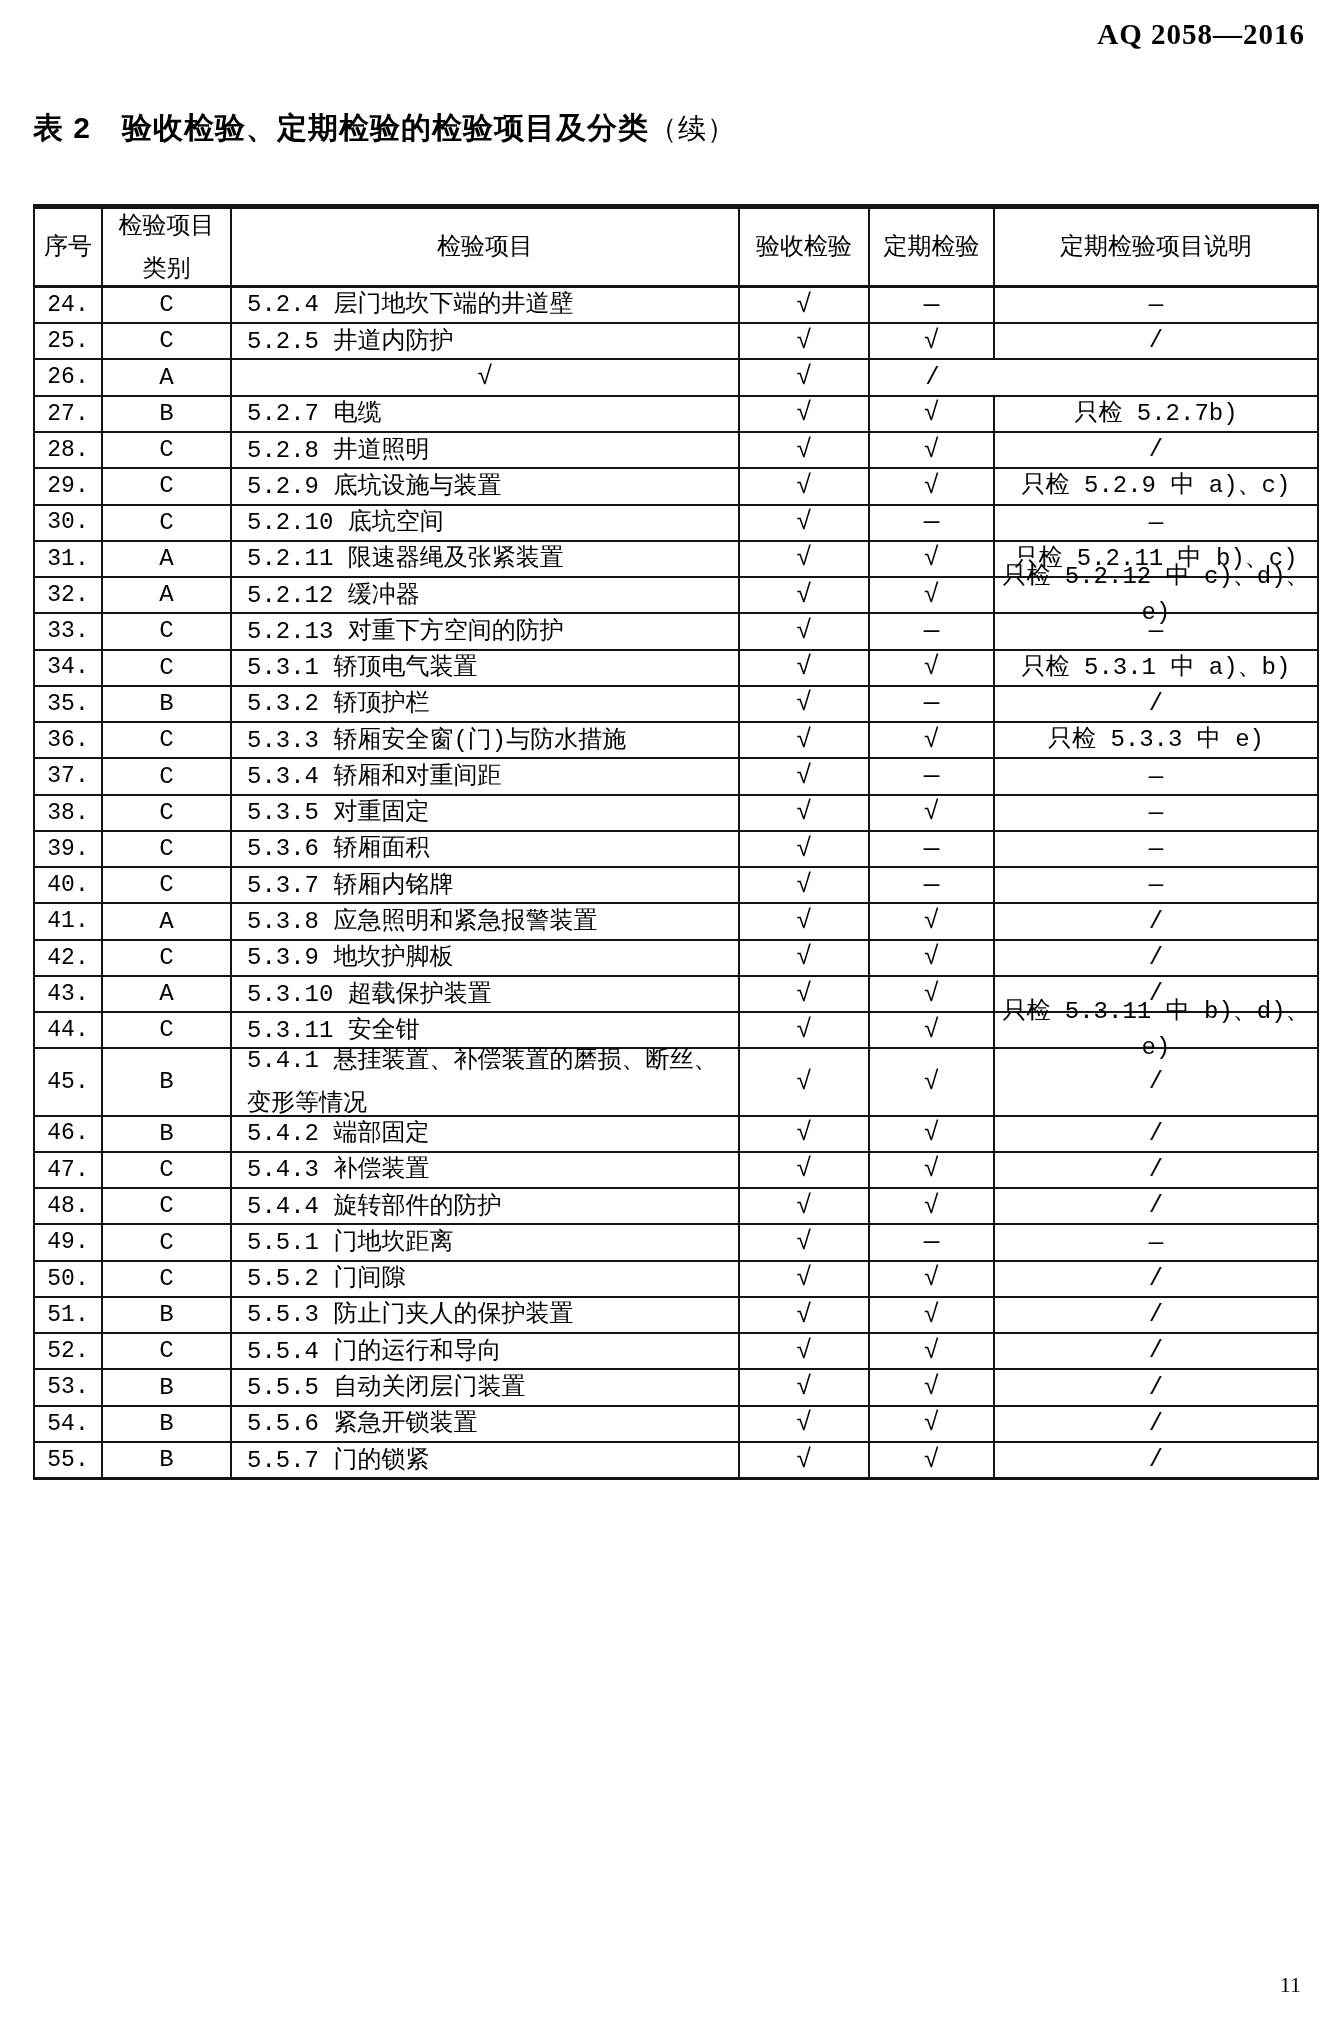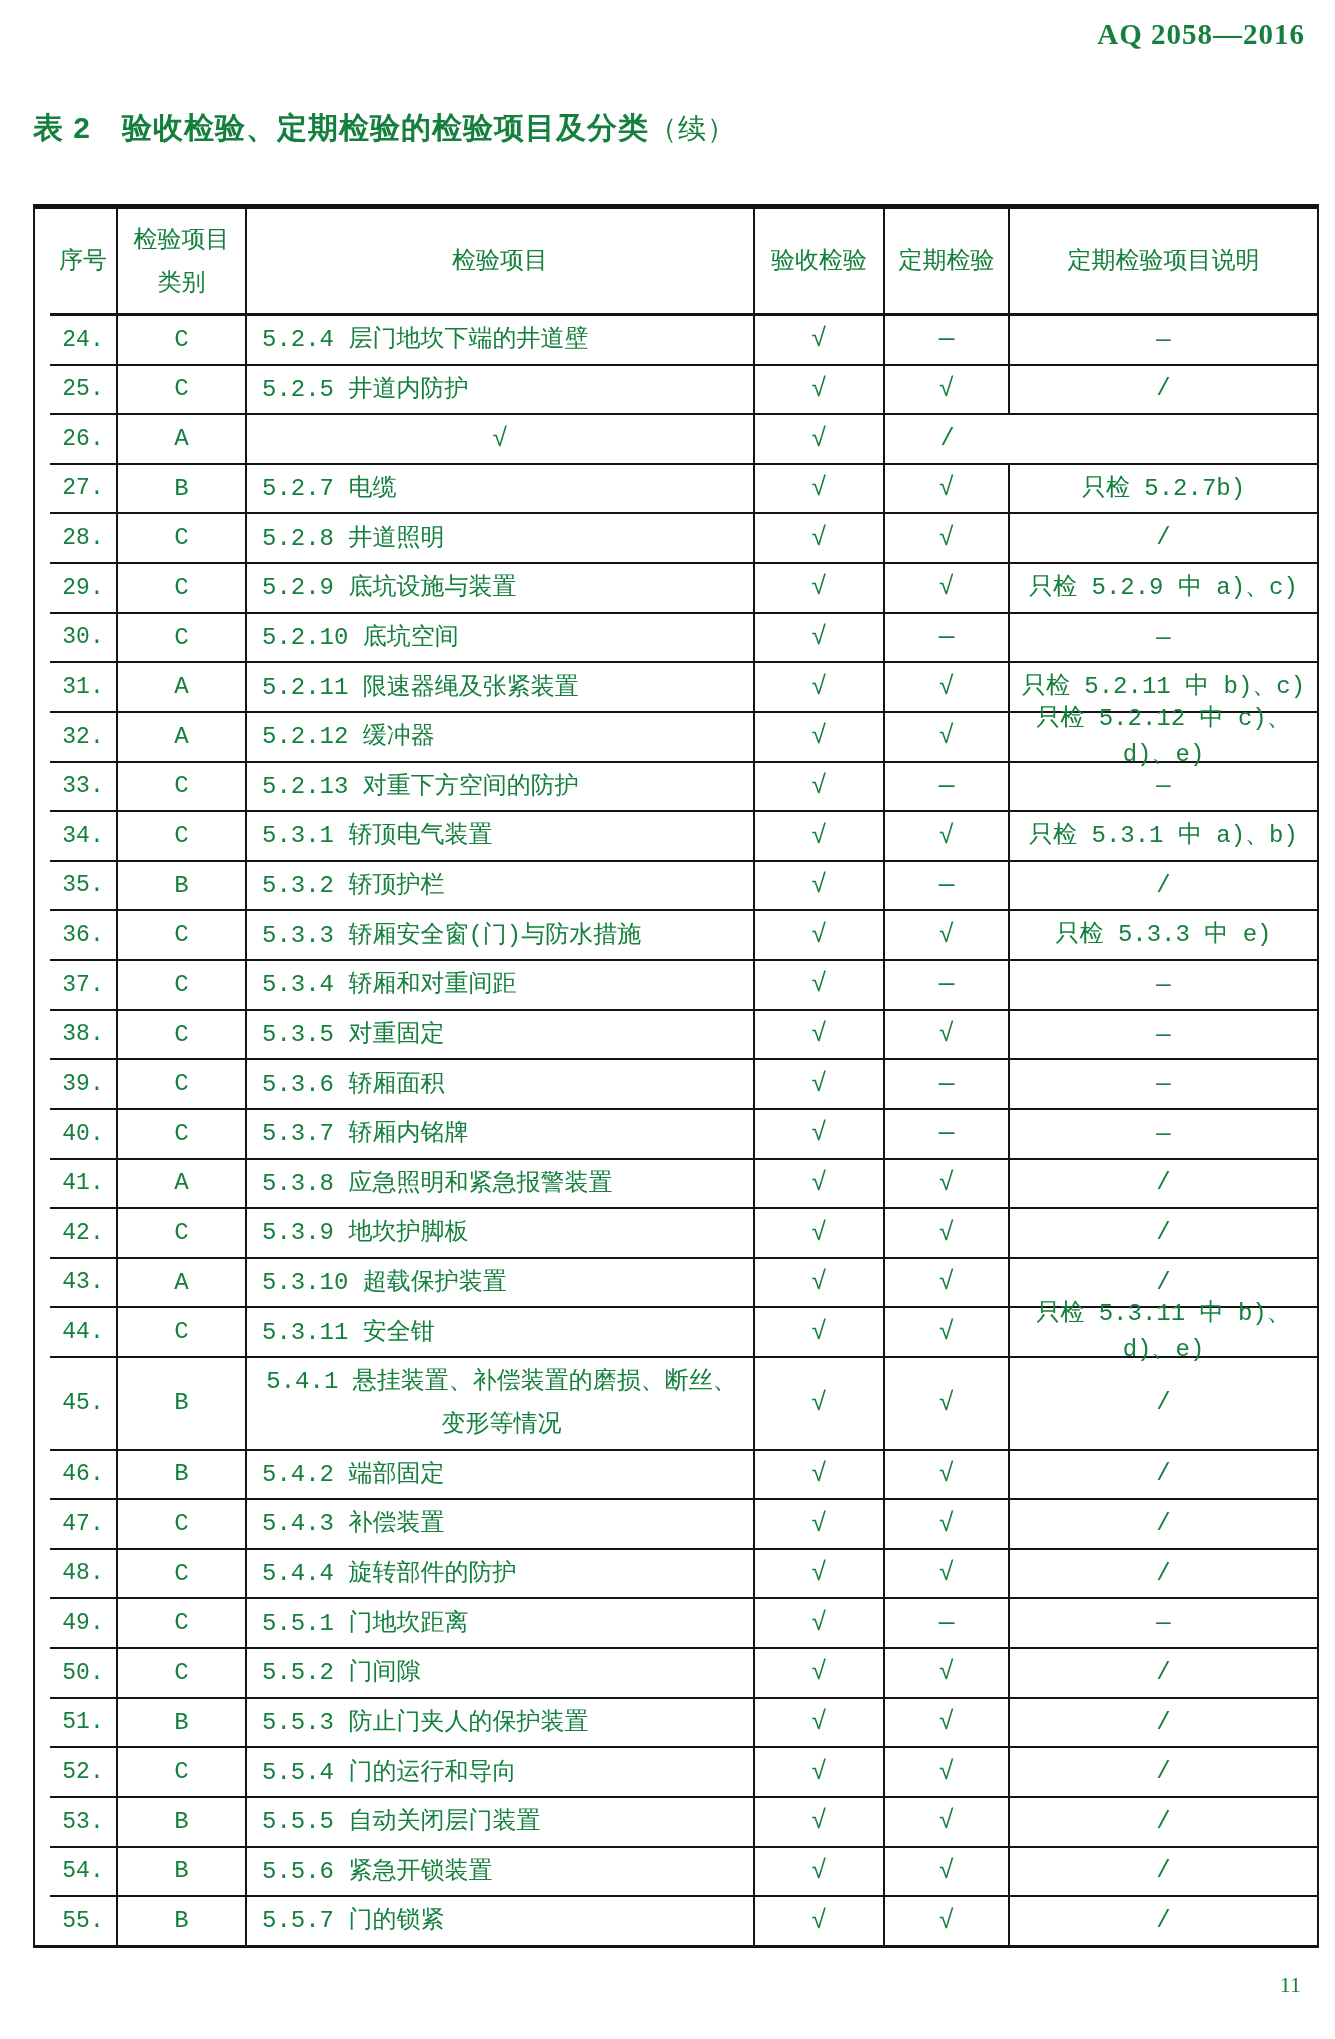--- a/index.html
+++ b/index.html
@@ -1,20 +1,20 @@
 <!DOCTYPE html>
 <html><head>
 <meta charset="utf-8">
 <style>
   html,body{margin:0;padding:0;background:#e8e8e8;}
   .page{
     position:relative;
     width:1335px;height:2039px;
     background:#ffffff;
-    color:#15803d;
+    color:#000000;
     font-family:"Liberation Serif","DejaVu Serif",serif;
     overflow:hidden;
     margin:0 auto;
   }
   .std-code{
     position:absolute;
     top:18px;right:30px;
     font-size:29px;
     font-weight:bold;
     letter-spacing:1px;
@@ -28,28 +28,27 @@
     font-family:"Liberation Sans","DejaVu Sans",sans-serif;
     letter-spacing:1px;
   }
   .doc-title .suffix{
     font-weight:normal;
     font-size:28px;
   }
   .insp-table{
     position:absolute;
     left:33px;top:204px;
-    width:1286px;height:1744px;
+    width:1286px;height:1276px;
     box-sizing:border-box;
     display:flex;flex-direction:column;
     border:2px solid #141414;
     border-top-width:5px;
     border-bottom-width:3px;
     background:#fff;
-    padding-left:15px;
   }
   .thead,.tr{
     display:grid;
     grid-template-columns:68px 129px 508px 130px 125px 1fr;
     min-height:0;
   }
   .thead{
     flex:2.1;
     border-bottom:3px solid #141414;
   }
@@ -73,21 +72,21 @@
     line-height:1.5;
   }
   .cell:last-child{border-right:none;}
   .thead .cell{
     white-space:pre-line;
     font-size:24px;
     line-height:1.8;
   }
   .cell.item{
     justify-content:flex-start;
-    text-align:center;
+    text-align:left;
     padding:4px 12px 4px 15px;
     line-height:1.8;
   }
   .cell.serial{font-size:23px;}
   .cell.sym{font-size:26px;}
   .page-number{
     position:absolute;
     right:34px;top:1972px;
     font-size:22px;
   }

